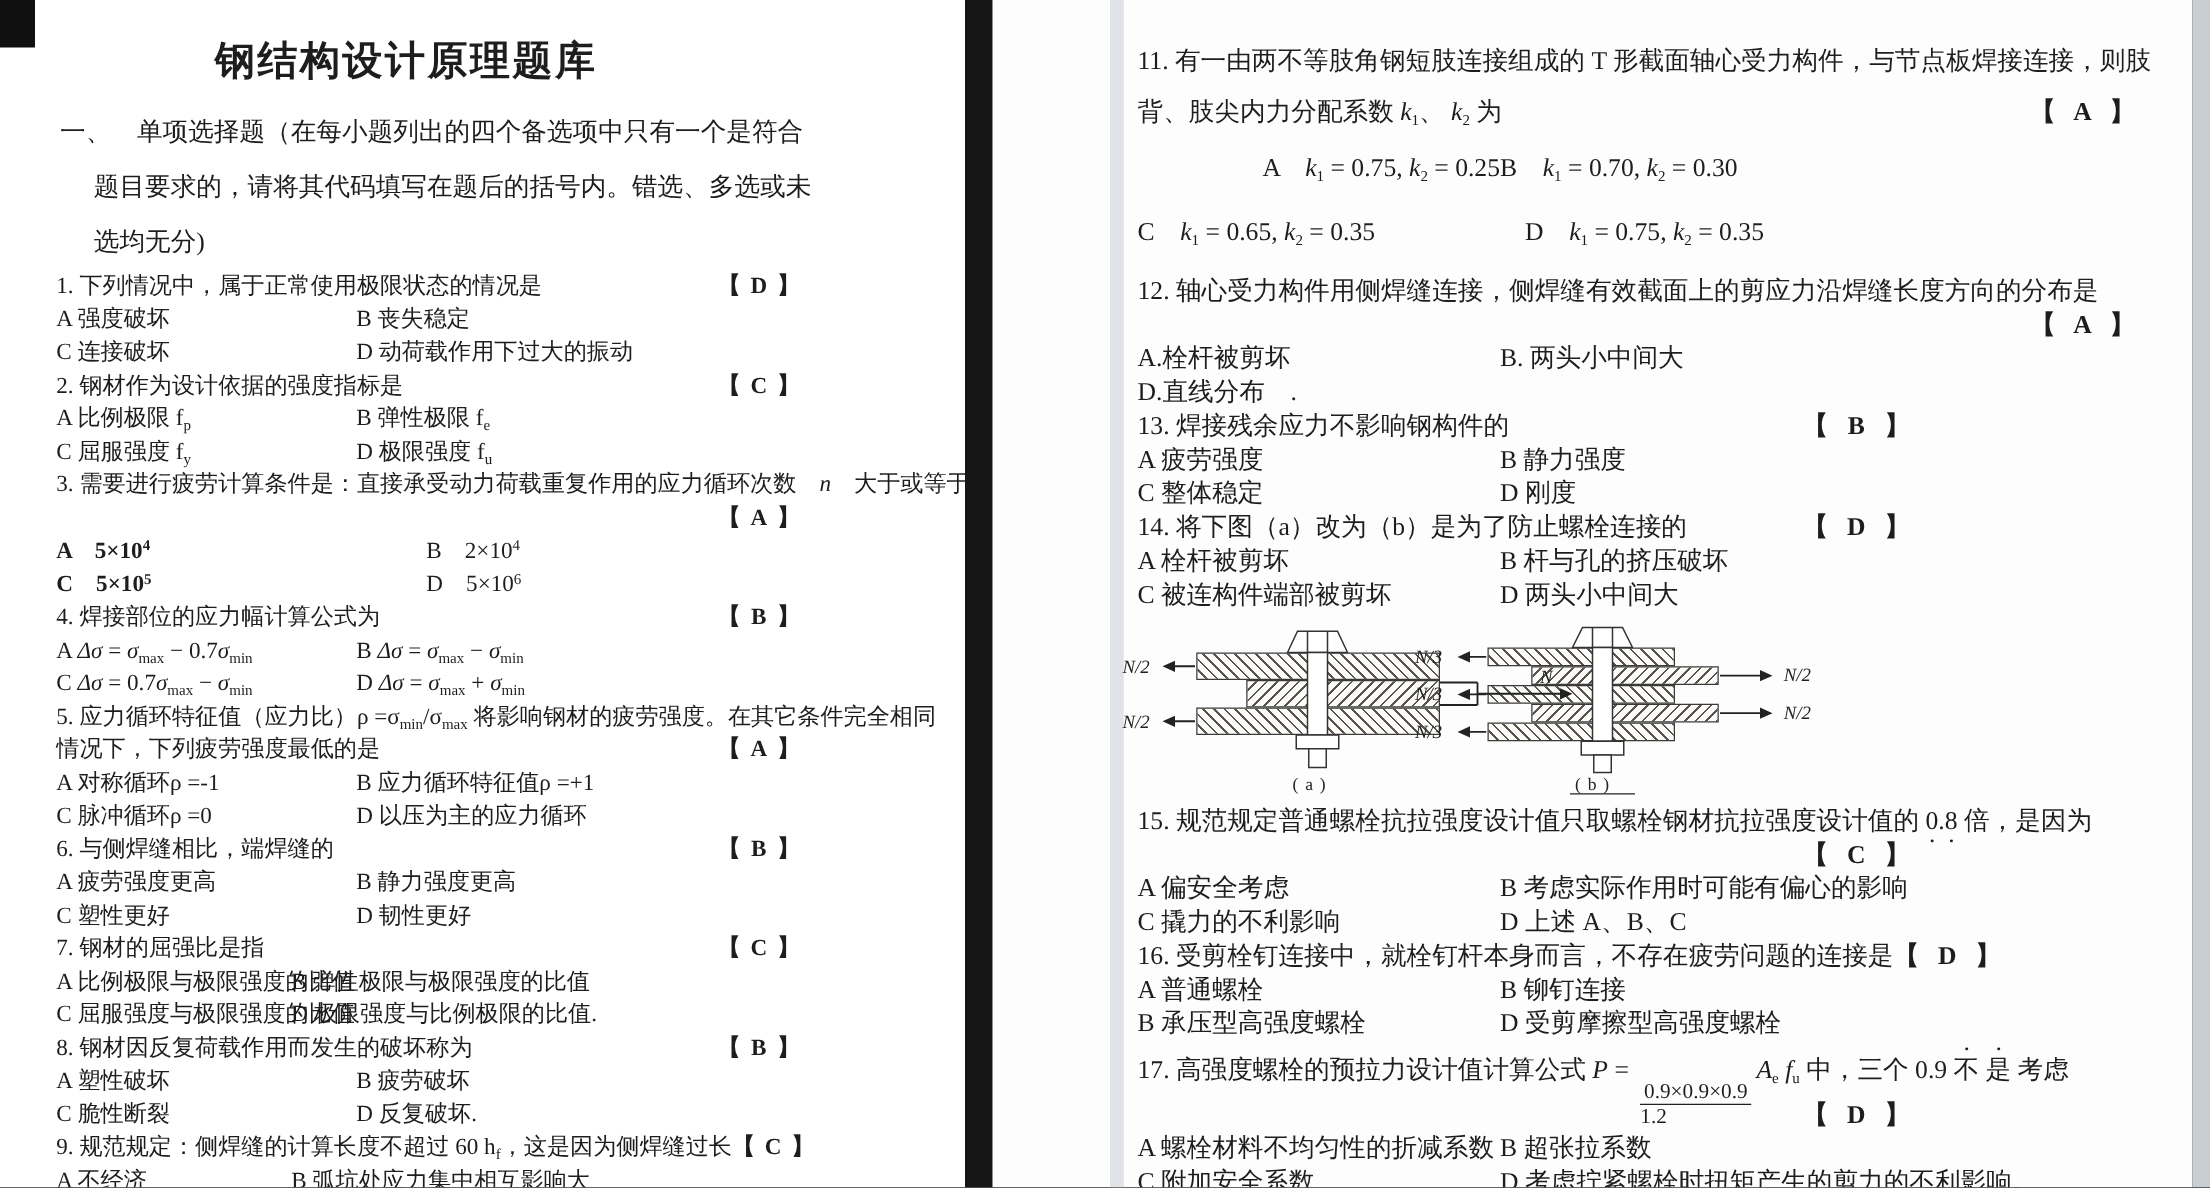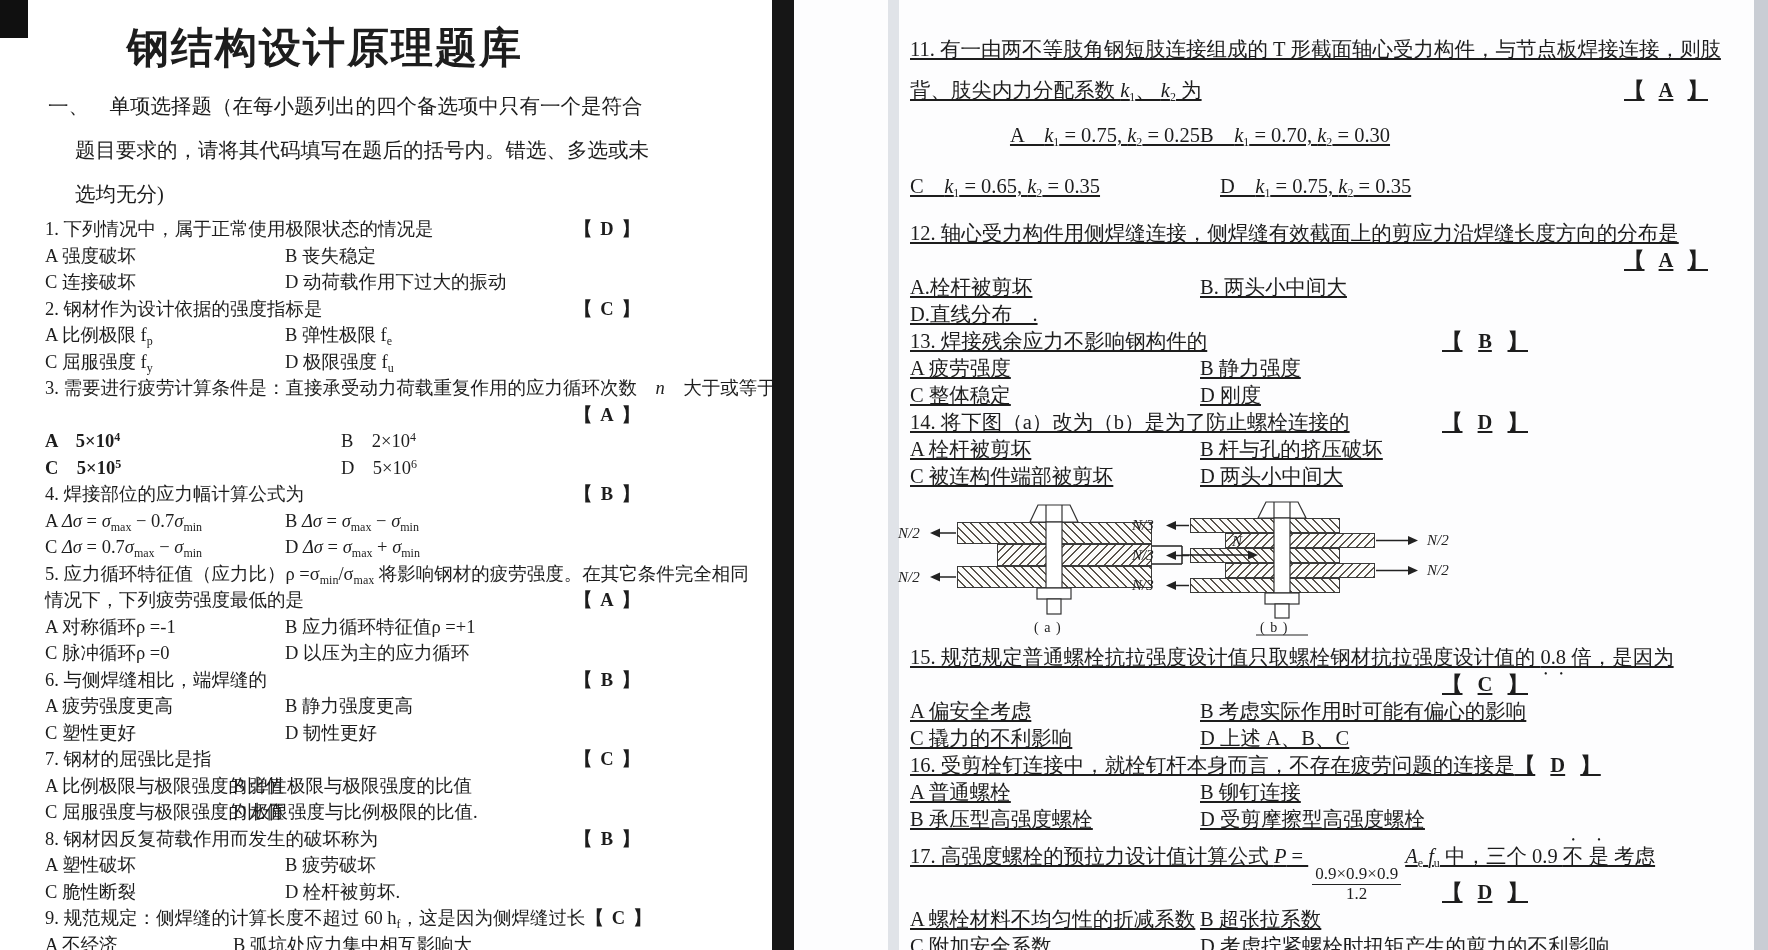--- a/index.html
+++ b/index.html
@@ -1,27 +1,27 @@
 <!DOCTYPE html>
 <html><head>
 <meta charset="utf-8">
 <style>
   html,body{margin:0;padding:0;background:#2b2b2b;}
   #canvas{position:relative;width:1768px;height:950px;overflow:hidden;background:#262626;
           font-family:"Liberation Serif","DejaVu Serif",serif;color:#1d1d1d;}
   .page{position:absolute;top:0;height:950px;background:#ffffff;}
   #pageL{left:0;width:772px;}
-  #pageR{left:794px;width:960px;background:#fdfdfe;text-decoration:underline;}
+  #pageR{left:794px;width:960px;background:#fdfdfe;}
   #gap{position:absolute;left:772px;top:0;width:22px;height:950px;background:#161616;}
   #corner{position:absolute;left:0;top:0;width:28px;height:38px;background:#101010;}
   #fold{position:absolute;left:94px;top:0;width:11px;height:950px;background:#e0e3e8;}
   #scroll{position:absolute;left:1754px;top:0;width:14px;height:950px;background:#c9cdd4;}
   #leftC{padding:22px 0 0 45px;}
   #rightC{padding:36px 0 0 116px;}
-  .title{width:560px;height:52px;line-height:52px;text-align:center;font-size:42px;font-weight:700;letter-spacing:2px;margin-bottom:10px;}
+  .title{width:560px;height:52px;line-height:52px;text-align:center;font-size:32px;font-weight:700;letter-spacing:2px;margin-bottom:10px;}
   .intro{font-size:20.5px;line-height:44px;white-space:nowrap;}
   .intro.i0{padding-left:3px;}
   .intro.i1,.intro.i2{padding-left:30px;}
   .qrow,.optrow{display:flex;white-space:nowrap;}
   .L .qrow,.L .optrow{height:26.5px;line-height:26.5px;font-size:18.5px;}
   .R .qrow,.R .optrow{height:27px;line-height:27px;font-size:20.5px;}
   .qtext{flex:none;}
   .opt{flex:none;}
   .L .opt.c1{width:240px;}
   .L .wideC .opt.c1{width:296px;font-weight:bold;}
@@ -31,21 +31,21 @@
   .L .bracket{width:66px;margin-right:132px;}
   .R .bracket.near{width:86px;margin-right:226px;}
   .R .bracket.far{width:84px;margin-right:46px;}
   .brrow{display:flex;}
   .math{font-family:"Liberation Serif","DejaVu Serif",serif;}
   .math i,.qtext i{font-style:italic;}
   sub{font-size:12px;vertical-align:-4px;line-height:0;}
   sup{font-size:12px;vertical-align:6px;line-height:0;}
   .mt14{margin-top:14px;justify-content:flex-end;}.mt18{margin-top:18px;text-align:right;}.mt20{margin-top:20px;}.mt24{margin-top:24px;gap:20px;}
   .tall{height:46px !important;line-height:46px !important;}
-  .frac{display:inline-flex;flex-direction:column;vertical-align:-16px;line-height:1.1;text-align:center;font-size:17px;margin:0 4px;}
+  .frac{display:inline-flex;flex-direction:column;vertical-align:-16px;line-height:1.1;text-align:left;font-size:17px;margin:0 4px;}
   .frac .num{border-bottom:1.5px solid #222;padding:0 3px;}
   .em-over{-webkit-text-emphasis:filled dot;text-emphasis:filled dot;-webkit-text-emphasis-position:over right;text-emphasis-position:over right;}
   .em-under{-webkit-text-emphasis:filled dot;text-emphasis:filled dot;-webkit-text-emphasis-position:under right;text-emphasis-position:under right;}
   .diagram{position:relative;width:600px;height:140px;margin:6px 0 8px -28px;flex:none;}
   .plate{position:absolute;border:1px solid #3a3a3a;box-sizing:border-box;}
   .hA{background:repeating-linear-gradient(45deg,#fcfcfa 0 4.5px,#59534b 4.5px 6px);}
   .hB{background:repeating-linear-gradient(135deg,#fcfcfa 0 4.5px,#59534b 4.5px 6px);}
   .dsvg{position:absolute;left:0;top:0;}
   .dsvg text{font-family:"Liberation Serif","DejaVu Serif",serif;font-style:italic;font-size:15px;fill:#222;}
   .dsvg text.cap{font-style:normal;letter-spacing:1px;font-size:14px;}
@@ -185,21 +185,21 @@
               <span class="br-letter">B</span>
               <span class="br-close">】</span>
             </span>
           </div>
           <div class="optrow">
             <span class="opt c1">A 塑性破坏</span>
             <span class="opt">B 疲劳破坏</span>
           </div>
           <div class="optrow">
             <span class="opt c1">C 脆性断裂</span>
-            <span class="opt">D 栓杆被剪坏.</span>
+            <span class="opt">D 反复破坏.</span>
           </div>
           <div class="qrow">
             <span class="qtext">9. 规范规定：侧焊缝的计算长度不超过 60 h<sub>f</sub>，这是因为侧焊缝过长</span>
             <span class="bracket">
               <span class="br-open">【</span>
               <span class="br-letter">C</span>
               <span class="br-close">】</span>
             </span>
           </div>
           <div class="optrow narC">

